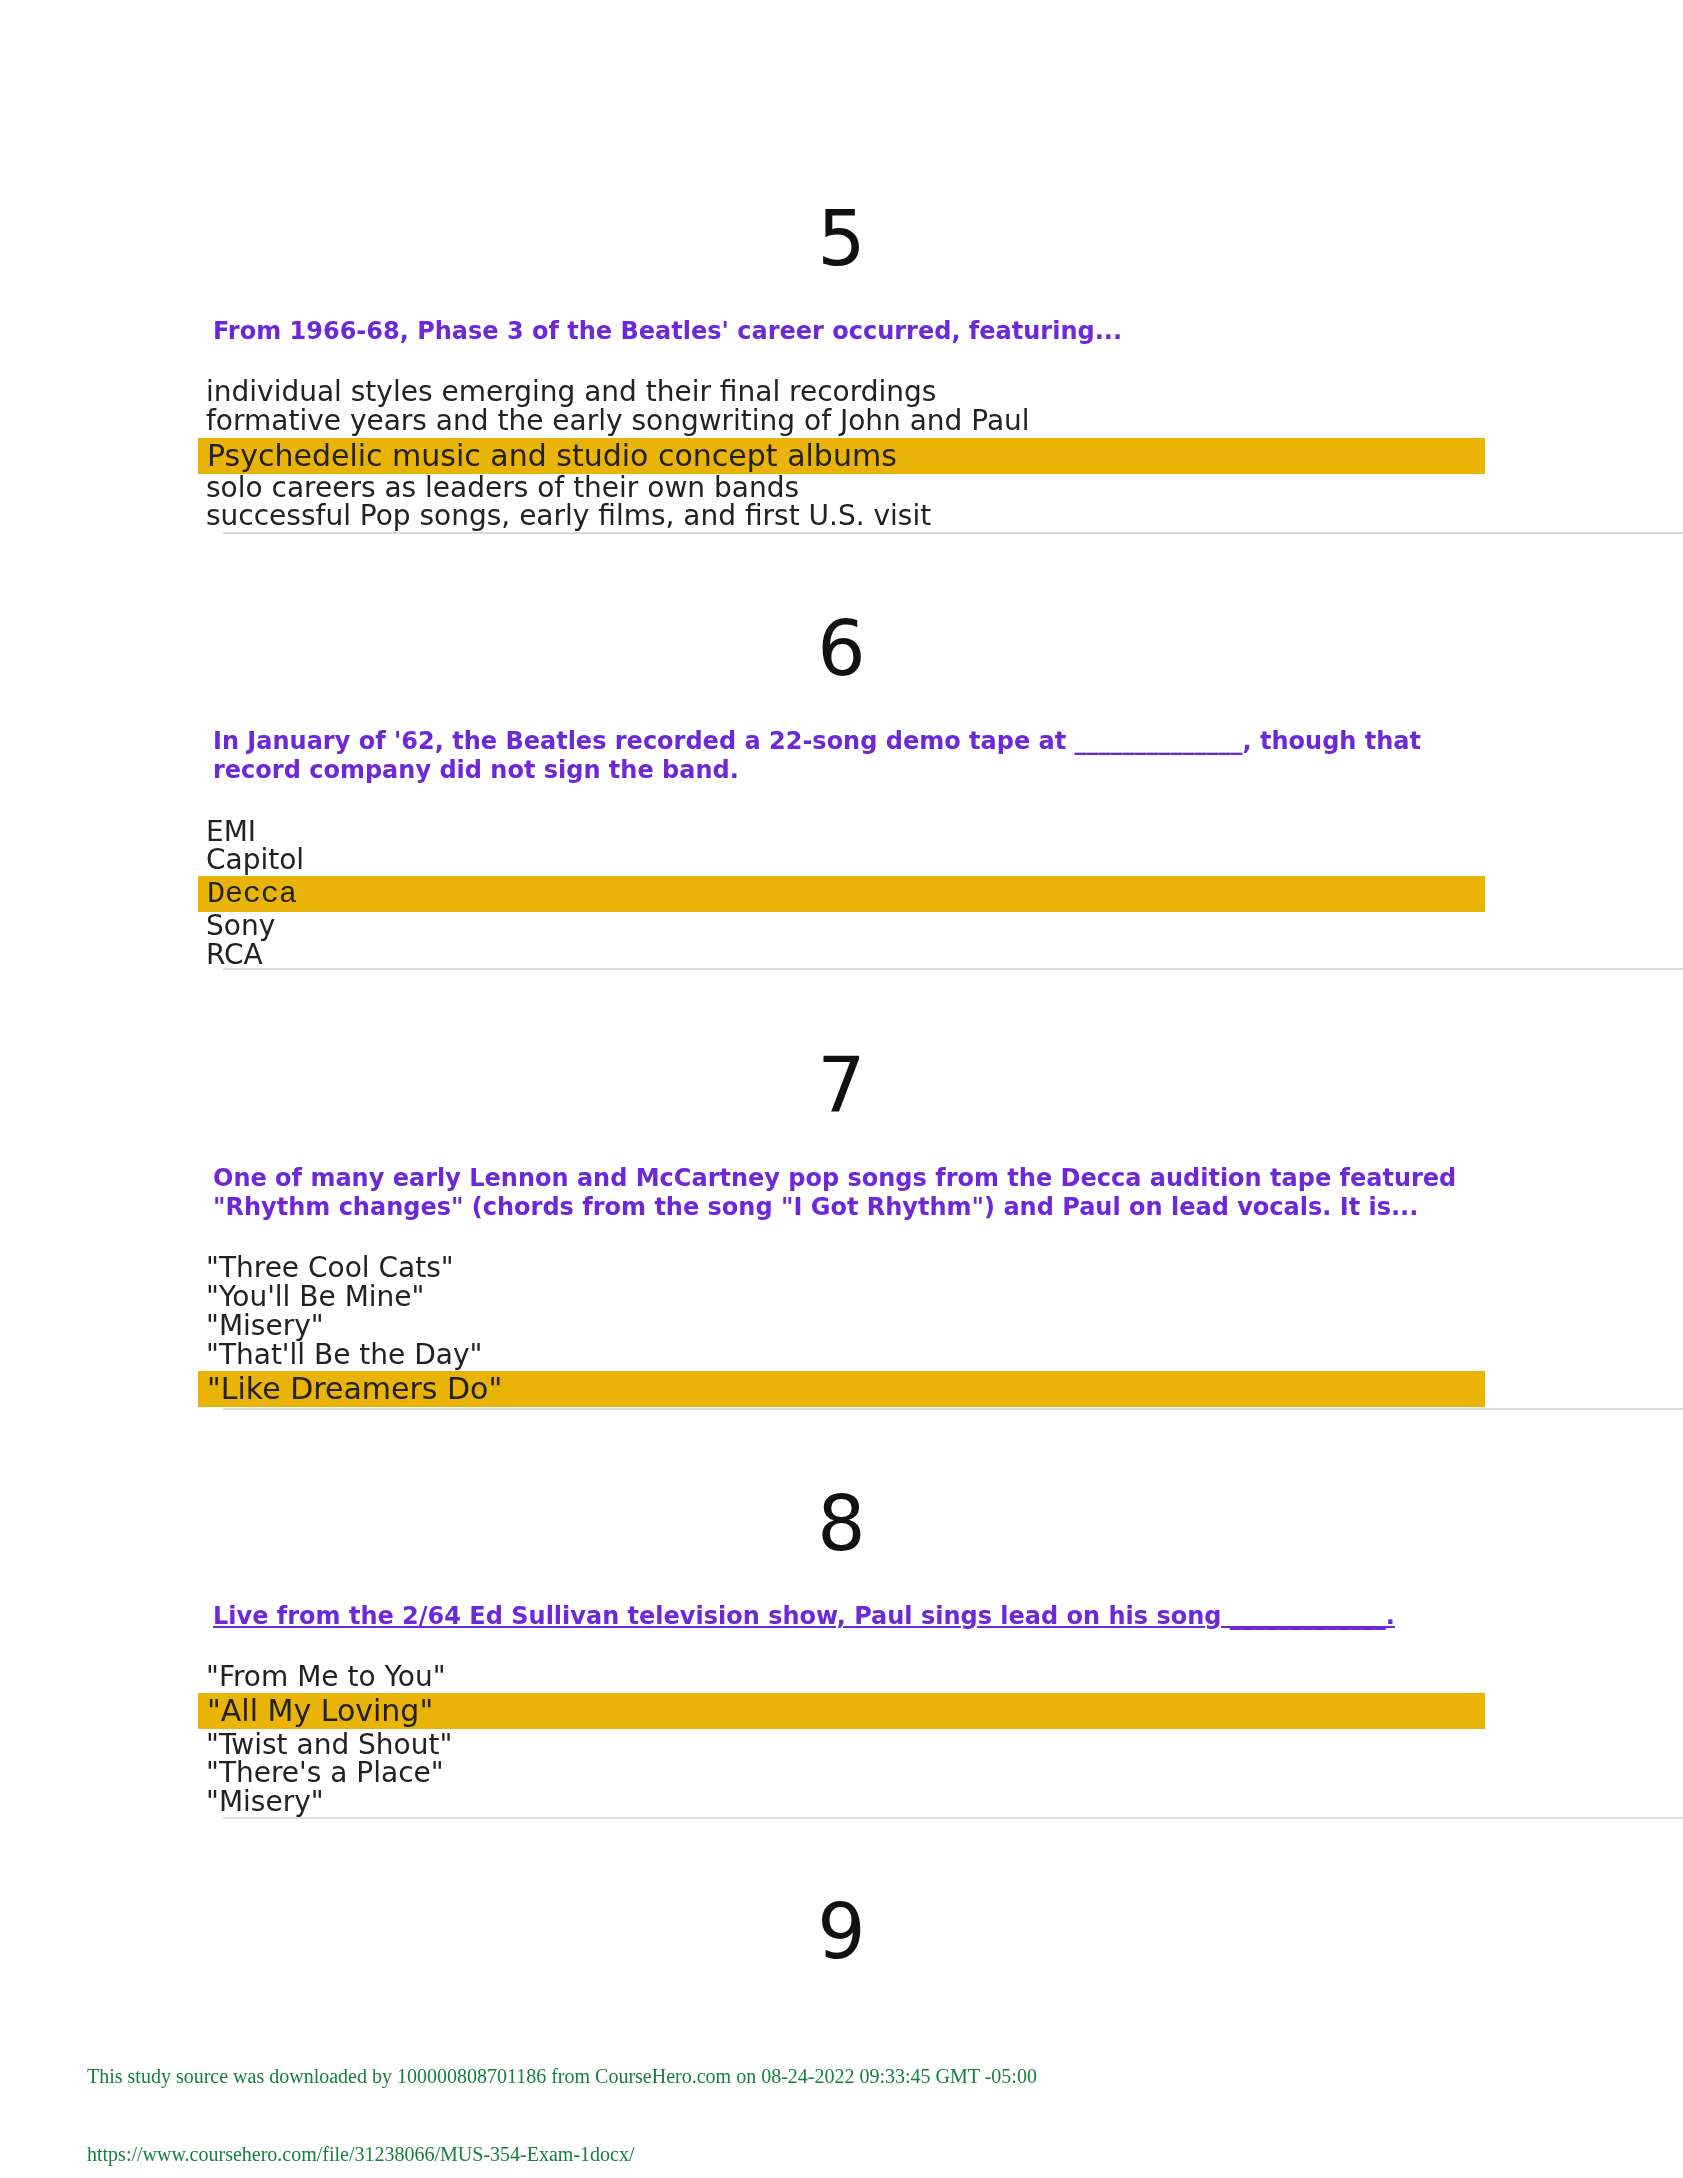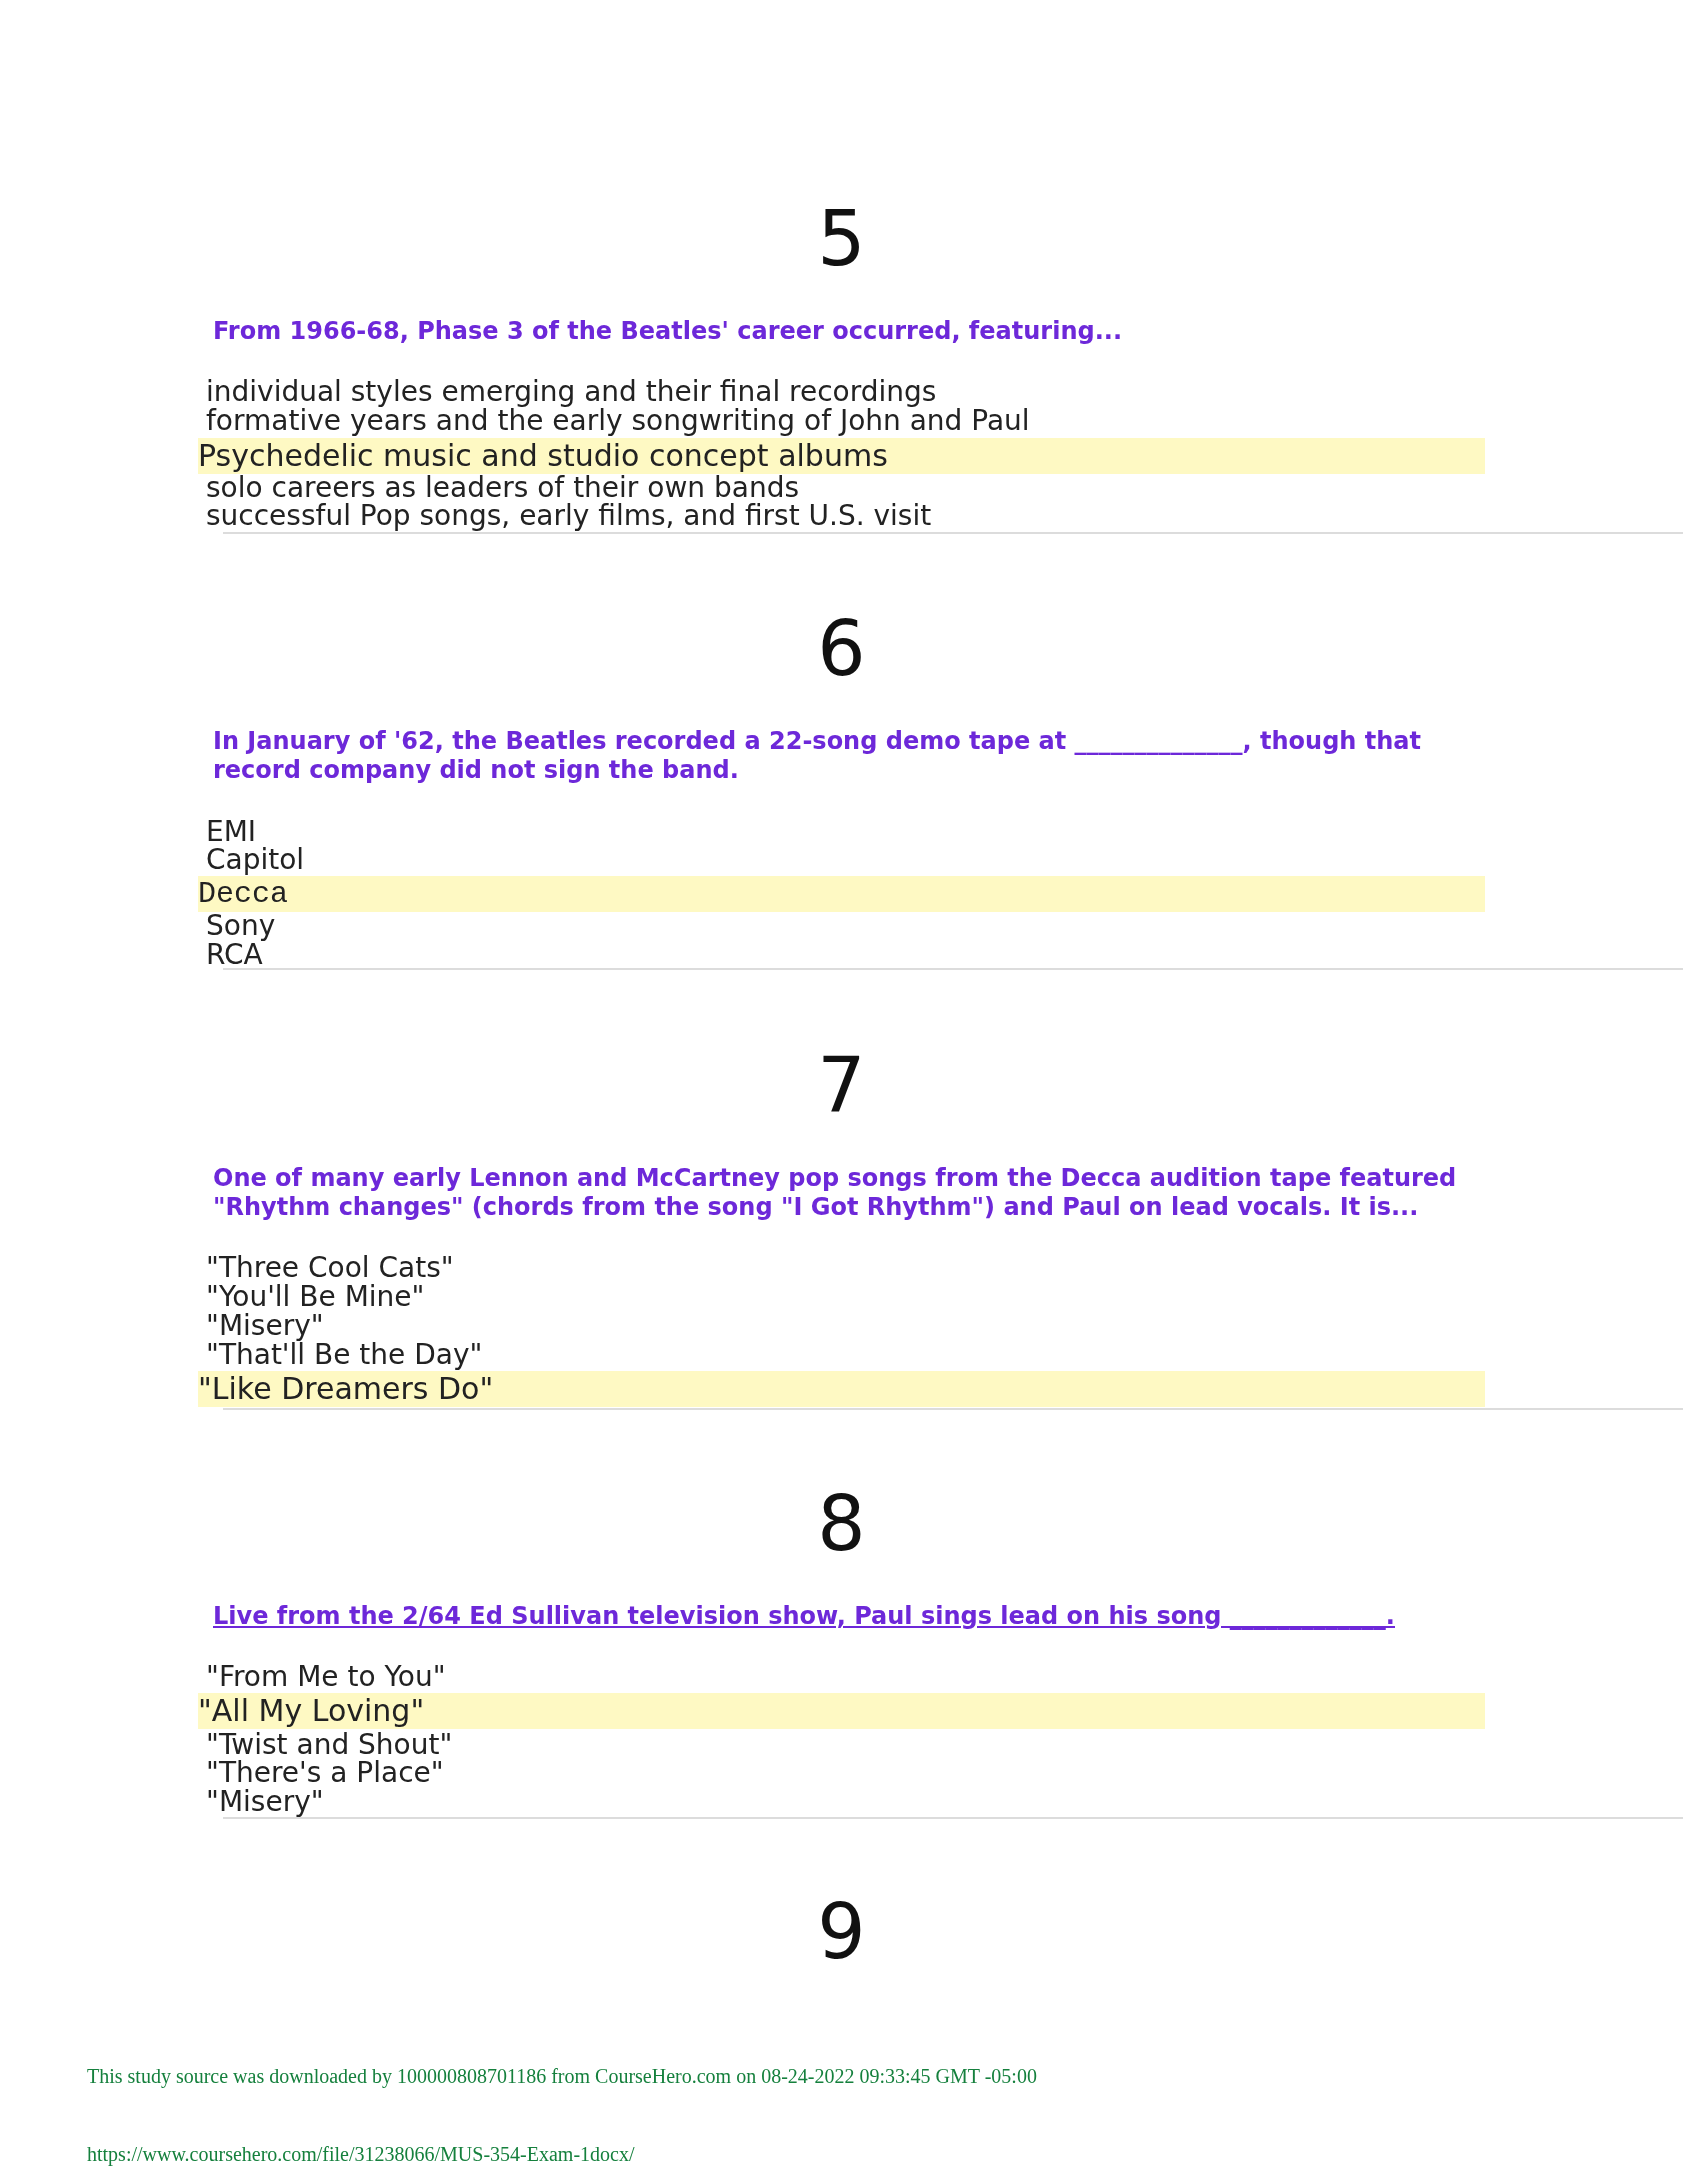--- a/index.html
+++ b/index.html
@@ -6,22 +6,22 @@
   body { width: 1683px; height: 2178px; position: relative; overflow: hidden;
          font-family: "DejaVu Sans", sans-serif; color: #222222; }
   .q-block { position: absolute; left: 0; width: 1683px; }
   .q-number { position: absolute; left: 0; width: 1683px; text-align: center;
               font-size: 76px; line-height: 76px; color: #111111; font-weight: normal; }
   .q-text { position: absolute; left: 196px; width: 1307px; font-weight: bold;
             font-size: 24px; line-height: 29px; color: #6d28d9; margin: 17px; }
   .options { position: absolute; left: 0; width: 1683px; }
   .opt { position: absolute; left: 206px; font-size: 28px; line-height: 29px;
          color: #222222; white-space: nowrap; }
-  .opt.correct { left: 198px; width: 1287px; height: 36px; background: #fef9c3;
-                 font-size: 30px; line-height: 36px; box-sizing: border-box; }
+  .opt.correct { left: 198px; width: 1287px; height: 36px; background: #eab308;
+                 font-size: 30px; line-height: 36px; padding-left: 9px; box-sizing: border-box; }
   .sep { position: absolute; left: 223px; right: 0; height: 2px; background: #dcdcdc; }
   .footer { position: absolute; left: 87px; font-family: "Liberation Serif", serif;
             font-size: 20px; color: #15803d; white-space: nowrap; }
 </style>
 </head>
 <body>
 
 <div class="q-block" style="top:0;">
   <div class="q-number" style="top:201px;">5</div>
   <p class="q-text" style="top:300px;">From 1966-68, Phase 3 of the Beatles' career occurred, featuring...</p>

